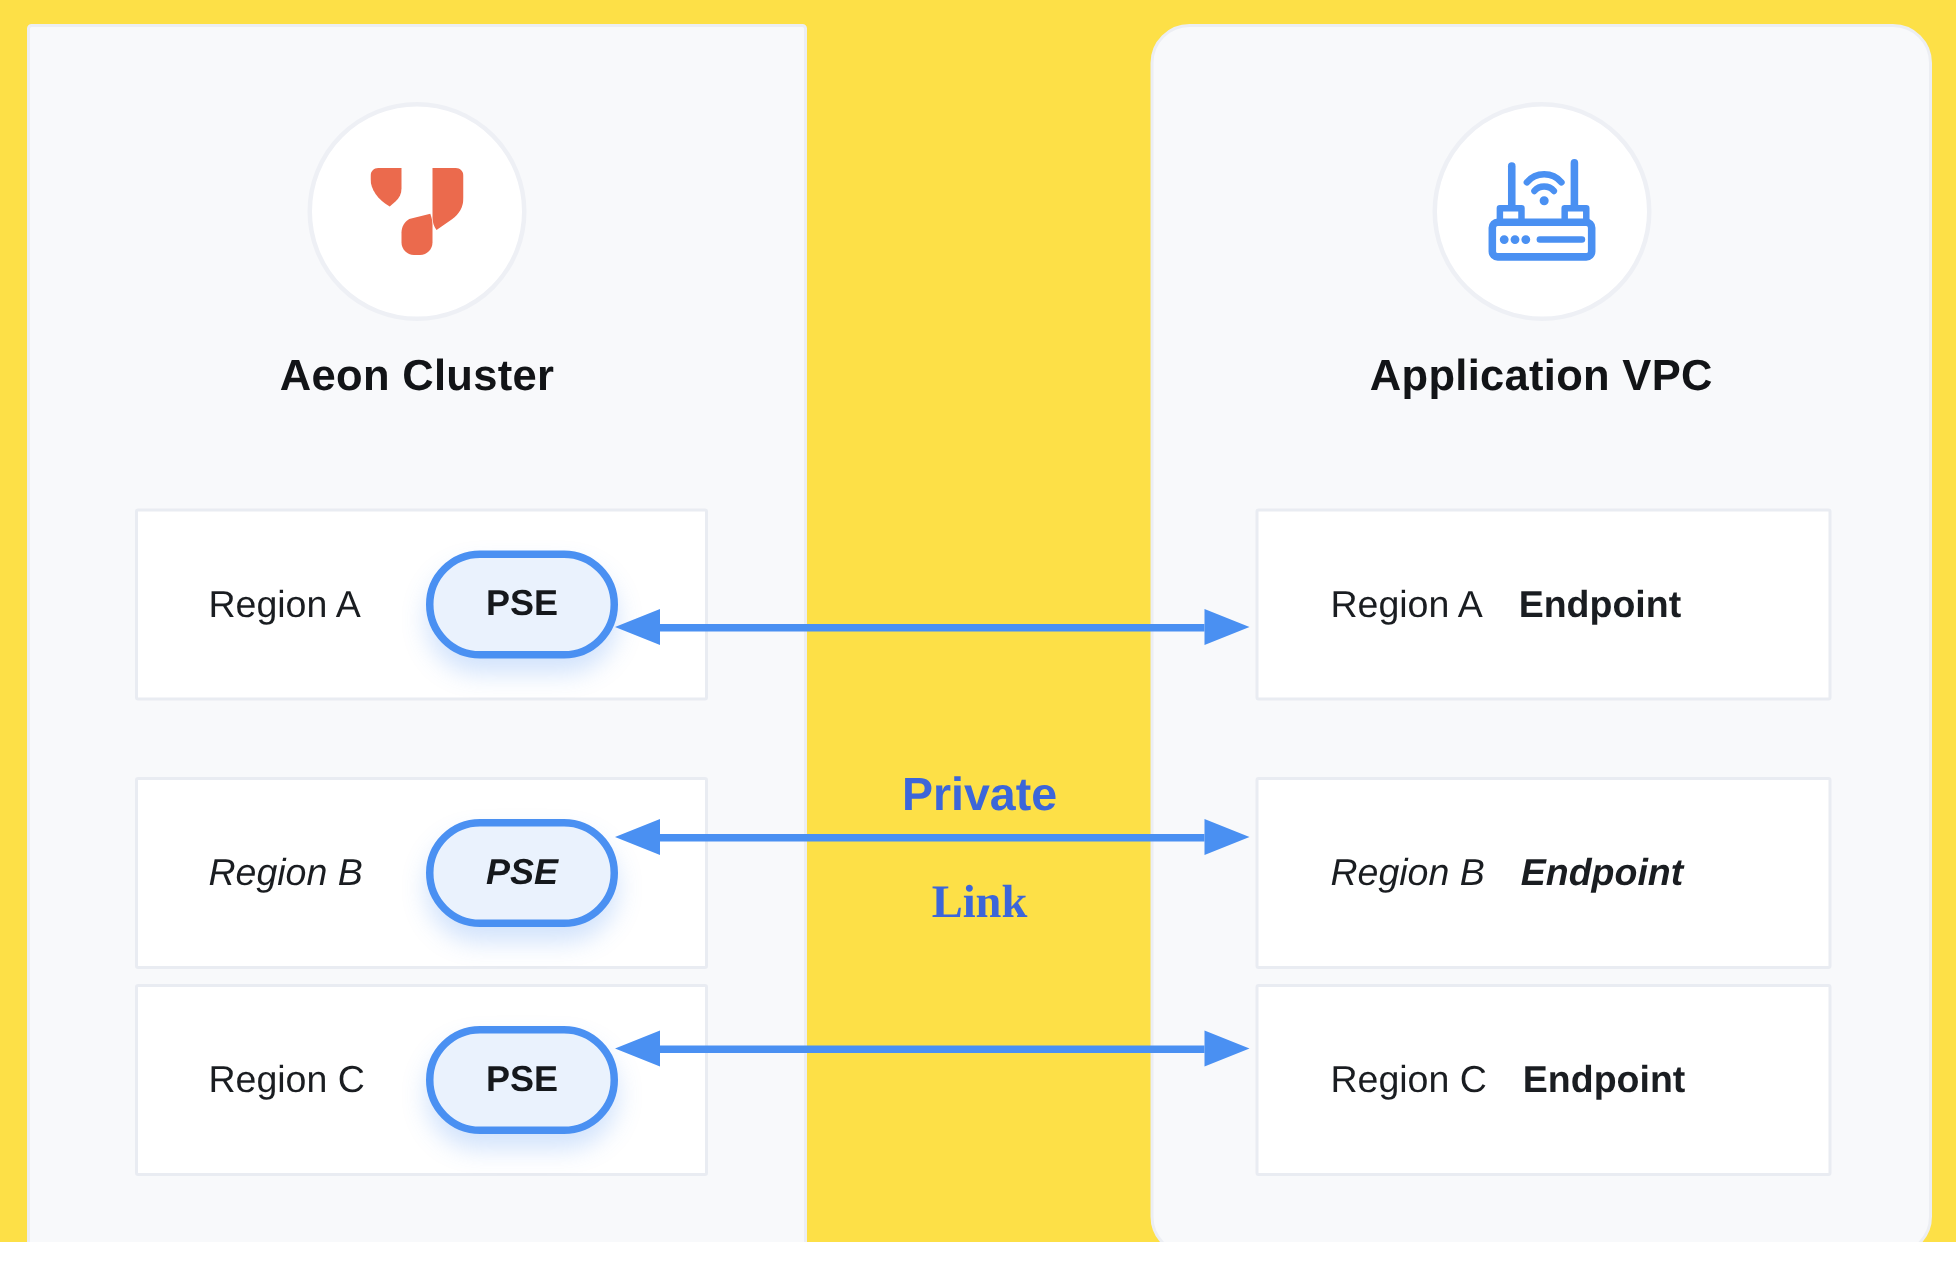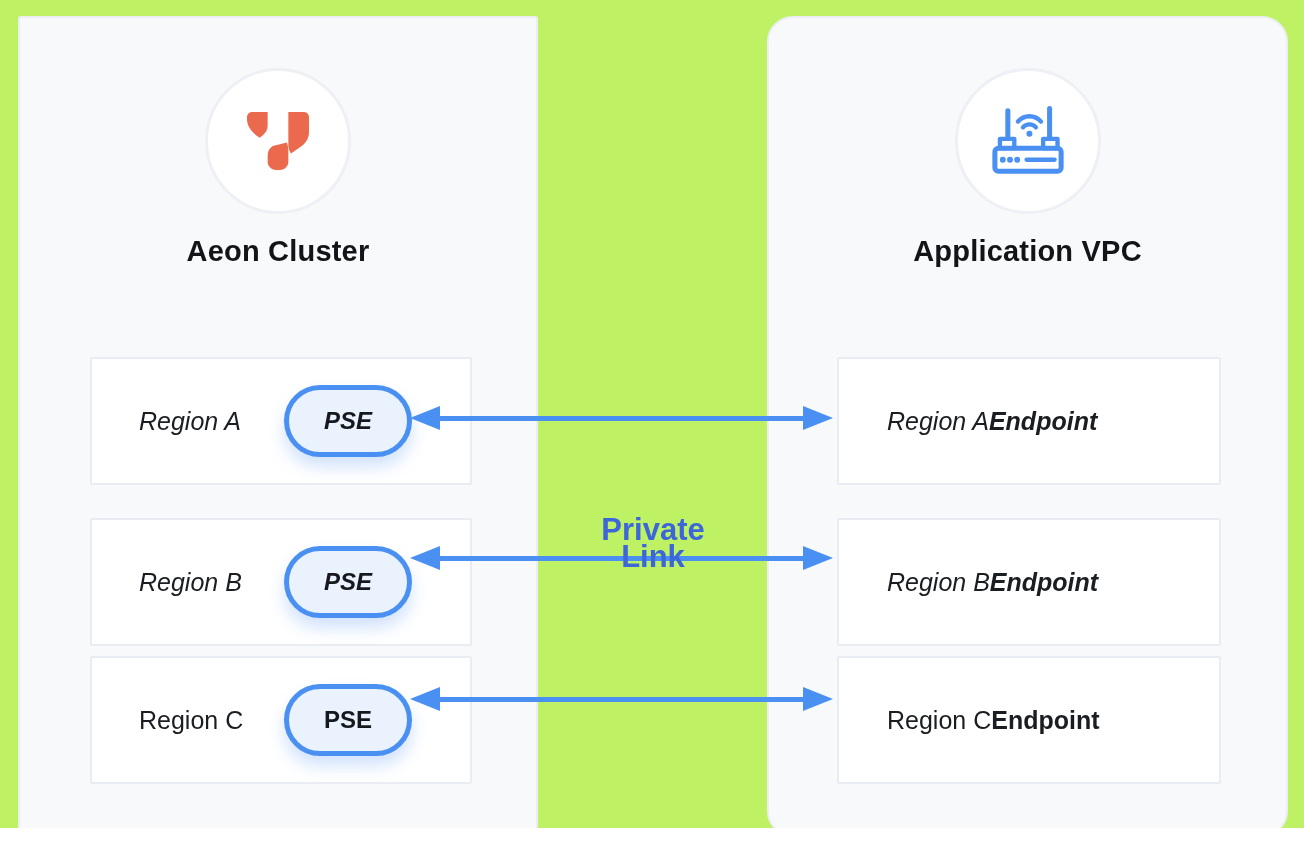--- a/index.html
+++ b/index.html
@@ -1,18 +1,18 @@
 <!DOCTYPE html>
 <html><head>
 <meta charset="utf-8">
 <style>
   * { margin:0; padding:0; box-sizing:border-box; }
   body { background:#ffffff; font-family:"Liberation Sans", sans-serif; }
   .canvas {
-    position:relative; width:1304px; height:828px; background:#bef264; overflow:hidden;
+    position:relative; width:1304px; height:828px; background:#fde047; overflow:hidden;
   }
   .panel {
     position:absolute; top:16px; height:821px; background:#F8F9FB;
     border:2px solid #ECEEF3; border-radius:3px;
   }
   .panel-left  { left:18px;  width:520px; }
   .panel-right { left:767px; width:521px;border-radius:26px; }
 
   .badge-circle {
     position:absolute; top:50px; left:50%; transform:translateX(-50%);
@@ -27,34 +27,34 @@
   }
 
   .row {
     position:absolute; height:128px; background:#ffffff;
     border:2px solid #E9ECF2; border-radius:2px;
     display:flex; align-items:center;
     font-size:25px; color:#1A1D21;
   }
   .row-left  { left:70px; width:382px; padding-left:47px; }
   .row-right { left:68px; width:384px; padding-left:48px; }
-  .row-a { top:339px;font-style:italic; }
+  .row-a { top:321px; }
   .row-b { top:500px;font-style:italic; }
   .row-c { top:638px; }
 
   .pse-pill {
     position:absolute; left:192px; top:50%; transform:translateY(-50%);
     width:128px; height:72px;
     background:#EAF2FD; border:5px solid #4A90F2; border-radius:36px;
     display:flex; align-items:center; justify-content:center;
     font-size:24px; font-weight:bold; color:#15181C;
     box-shadow:0 10px 16px rgba(74,144,242,0.25);
   }
 
-  .endpoint-suffix { font-weight:bold; margin-left:0; }
+  .endpoint-suffix { font-weight:bold; margin-left:24px; }
 
   .arrow {
     position:absolute; left:410px; width:423px; height:24px;
     display:flex; align-items:center;
   }
   .arrow-a { top:406px; }
   .arrow-b { top:546px; }
   .arrow-c { top:687px; }
   .arrow-head-left {
     width:0; height:0;
@@ -66,21 +66,21 @@
     border-top:12px solid transparent; border-bottom:12px solid transparent;
     border-left:30px solid #4A90F2;
   }
   .arrow-shaft { flex:1; height:5px; background:#4A90F2; }
 
   .link-label {
     position:absolute; left:539px; width:228px; text-align:center;
     font-size:31px; font-weight:bold; color:#3C66D9; line-height:36px;
   }
   .link-label-top    { top:512px; }
-  .link-label-bottom { top:539px; }
+  .link-label-bottom { top:583px;font-family:Liberation Serif, serif; }
 
   .icon-svg { display:block; }
 </style>
 </head>
 <body>
 
 <div class="canvas">
 
   <div class="panel panel-left">
     <div class="badge-circle">

